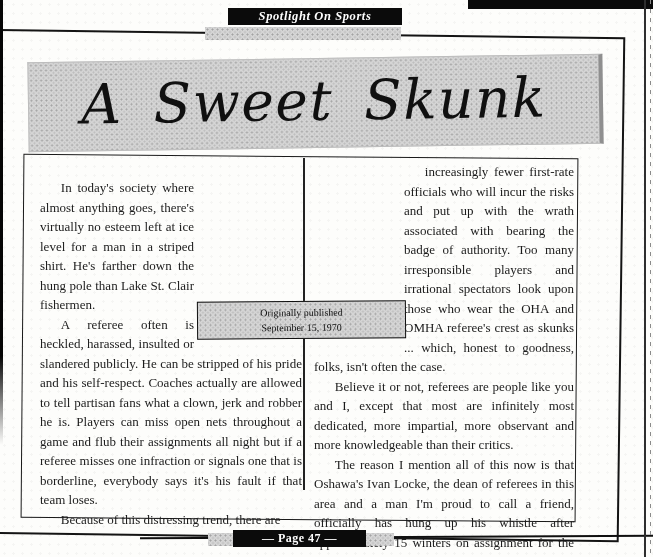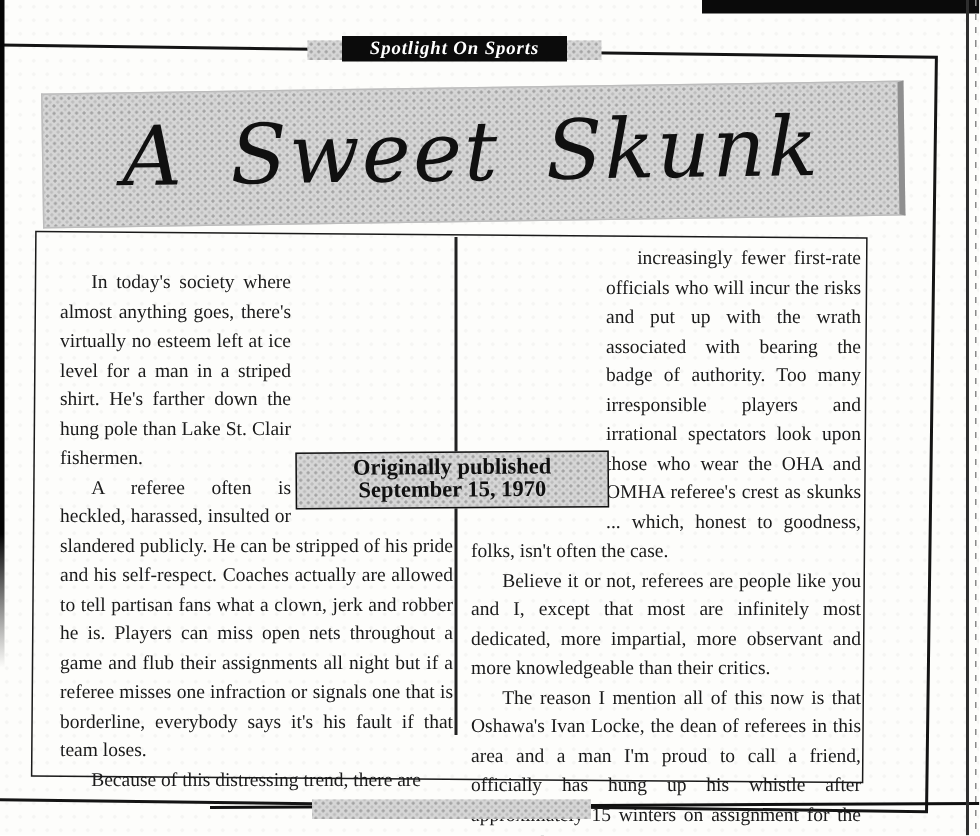--- a/index.html
+++ b/index.html
@@ -29,21 +29,21 @@
     background:linear-gradient(#050505 80%, rgba(5,5,5,0));z-index:6;}
   .edge-topright{position:absolute;left:468px;top:0;width:185px;height:9px;background:#0a0a0a;z-index:6;}
   .curl-line{position:absolute;left:644px;top:0;width:2px;height:557px;background:#2e2e2e;z-index:6;}
   .curl-dots{position:absolute;left:650px;top:0;width:1px;height:557px;z-index:6;
     background:repeating-linear-gradient(#8a8a8a 0 4px, transparent 4px 9px);}
   
   .frame{position:absolute;left:-22px;top:33px;width:640px;height:501px;
     border:2px solid #141414;transform:rotate(0.75deg);z-index:0;}
   
   .header-band{position:absolute;left:205px;top:27px;width:196px;height:13px;z-index:2;}
-  .header-box{position:absolute;left:228px;top:24px;width:150px;height:17px;background:#0b0b0b;
+  .header-box{position:absolute;left:228px;top:8px;width:174px;height:17px;background:#0b0b0b;
     z-index:3;display:flex;align-items:center;justify-content:center;}
   .header-box span{color:#fff;font-size:12.5px;font-weight:bold;font-style:italic;letter-spacing:0.6px;}
   
   .title-banner{position:absolute;left:28px;top:58px;width:570px;height:88px;
     transform:rotate(-0.85deg);z-index:1;
     border:1px solid #bdbdbd;border-right:4px solid #8f8f8f;
     display:flex;align-items:center;justify-content:center;}
   .title-text{font-family:"DejaVu Serif",serif;font-style:italic;font-size:55px;
     color:#101010;letter-spacing:1.5px;word-spacing:12px;white-space:nowrap;
     transform:translateY(-2px);}
@@ -55,21 +55,21 @@
   .col-left{left:40px;top:178px;width:262px;}
   .col-right{left:314px;top:162px;width:260px;}
   .para{margin:0;text-indent:1.6em;}
   .cut{display:block;}
   .cut-l{float:right;width:108px;height:38px;margin-top:124px;}
   .cut-r{float:left;width:90px;height:38px;margin-top:140px;}
   
   .published-box{position:absolute;left:197px;top:301px;width:207px;height:36px;
     border:1.5px solid #111;transform:rotate(-0.4deg);z-index:5;
     display:flex;flex-direction:column;align-items:center;justify-content:center;}
-  .published-box div{font-size:15px;font-weight:bold;line-height:15.5px;color:#101010;}
+  .published-box div{font-size:10px;font-weight:normal;line-height:15.5px;color:#101010;}
   
   .footer-line{position:absolute;left:140px;top:536px;width:513px;height:2px;background:#101010;
     transform:rotate(-0.3deg);z-index:2;}
   .footer-band{position:absolute;left:208px;top:533px;width:186px;height:13px;z-index:3;}
   .footer-box{position:absolute;left:233px;top:530px;width:133px;height:17px;background:#0b0b0b;
     z-index:4;display:flex;align-items:center;justify-content:center;}
   .footer-box span{color:#fff;font-size:12px;font-weight:bold;letter-spacing:0.5px;}
 </style>
 </head>
 <body>
@@ -108,19 +108,22 @@
       </div>
   </div>
 
   <div class="published-box halftone">
     <div>Originally published</div>
     <div>September 15, 1970</div>
   </div>
 
   <div class="footer-line"></div>
   <div class="footer-band halftone"></div>
+  <div class="footer-box">
+    <span>— Page 47 —</span>
+  </div>
 
   <div class="edge-left"></div>
   <div class="edge-topright"></div>
   <div class="curl-line"></div>
   <div class="curl-dots"></div>
 
 </div>
 
 </body></html>

